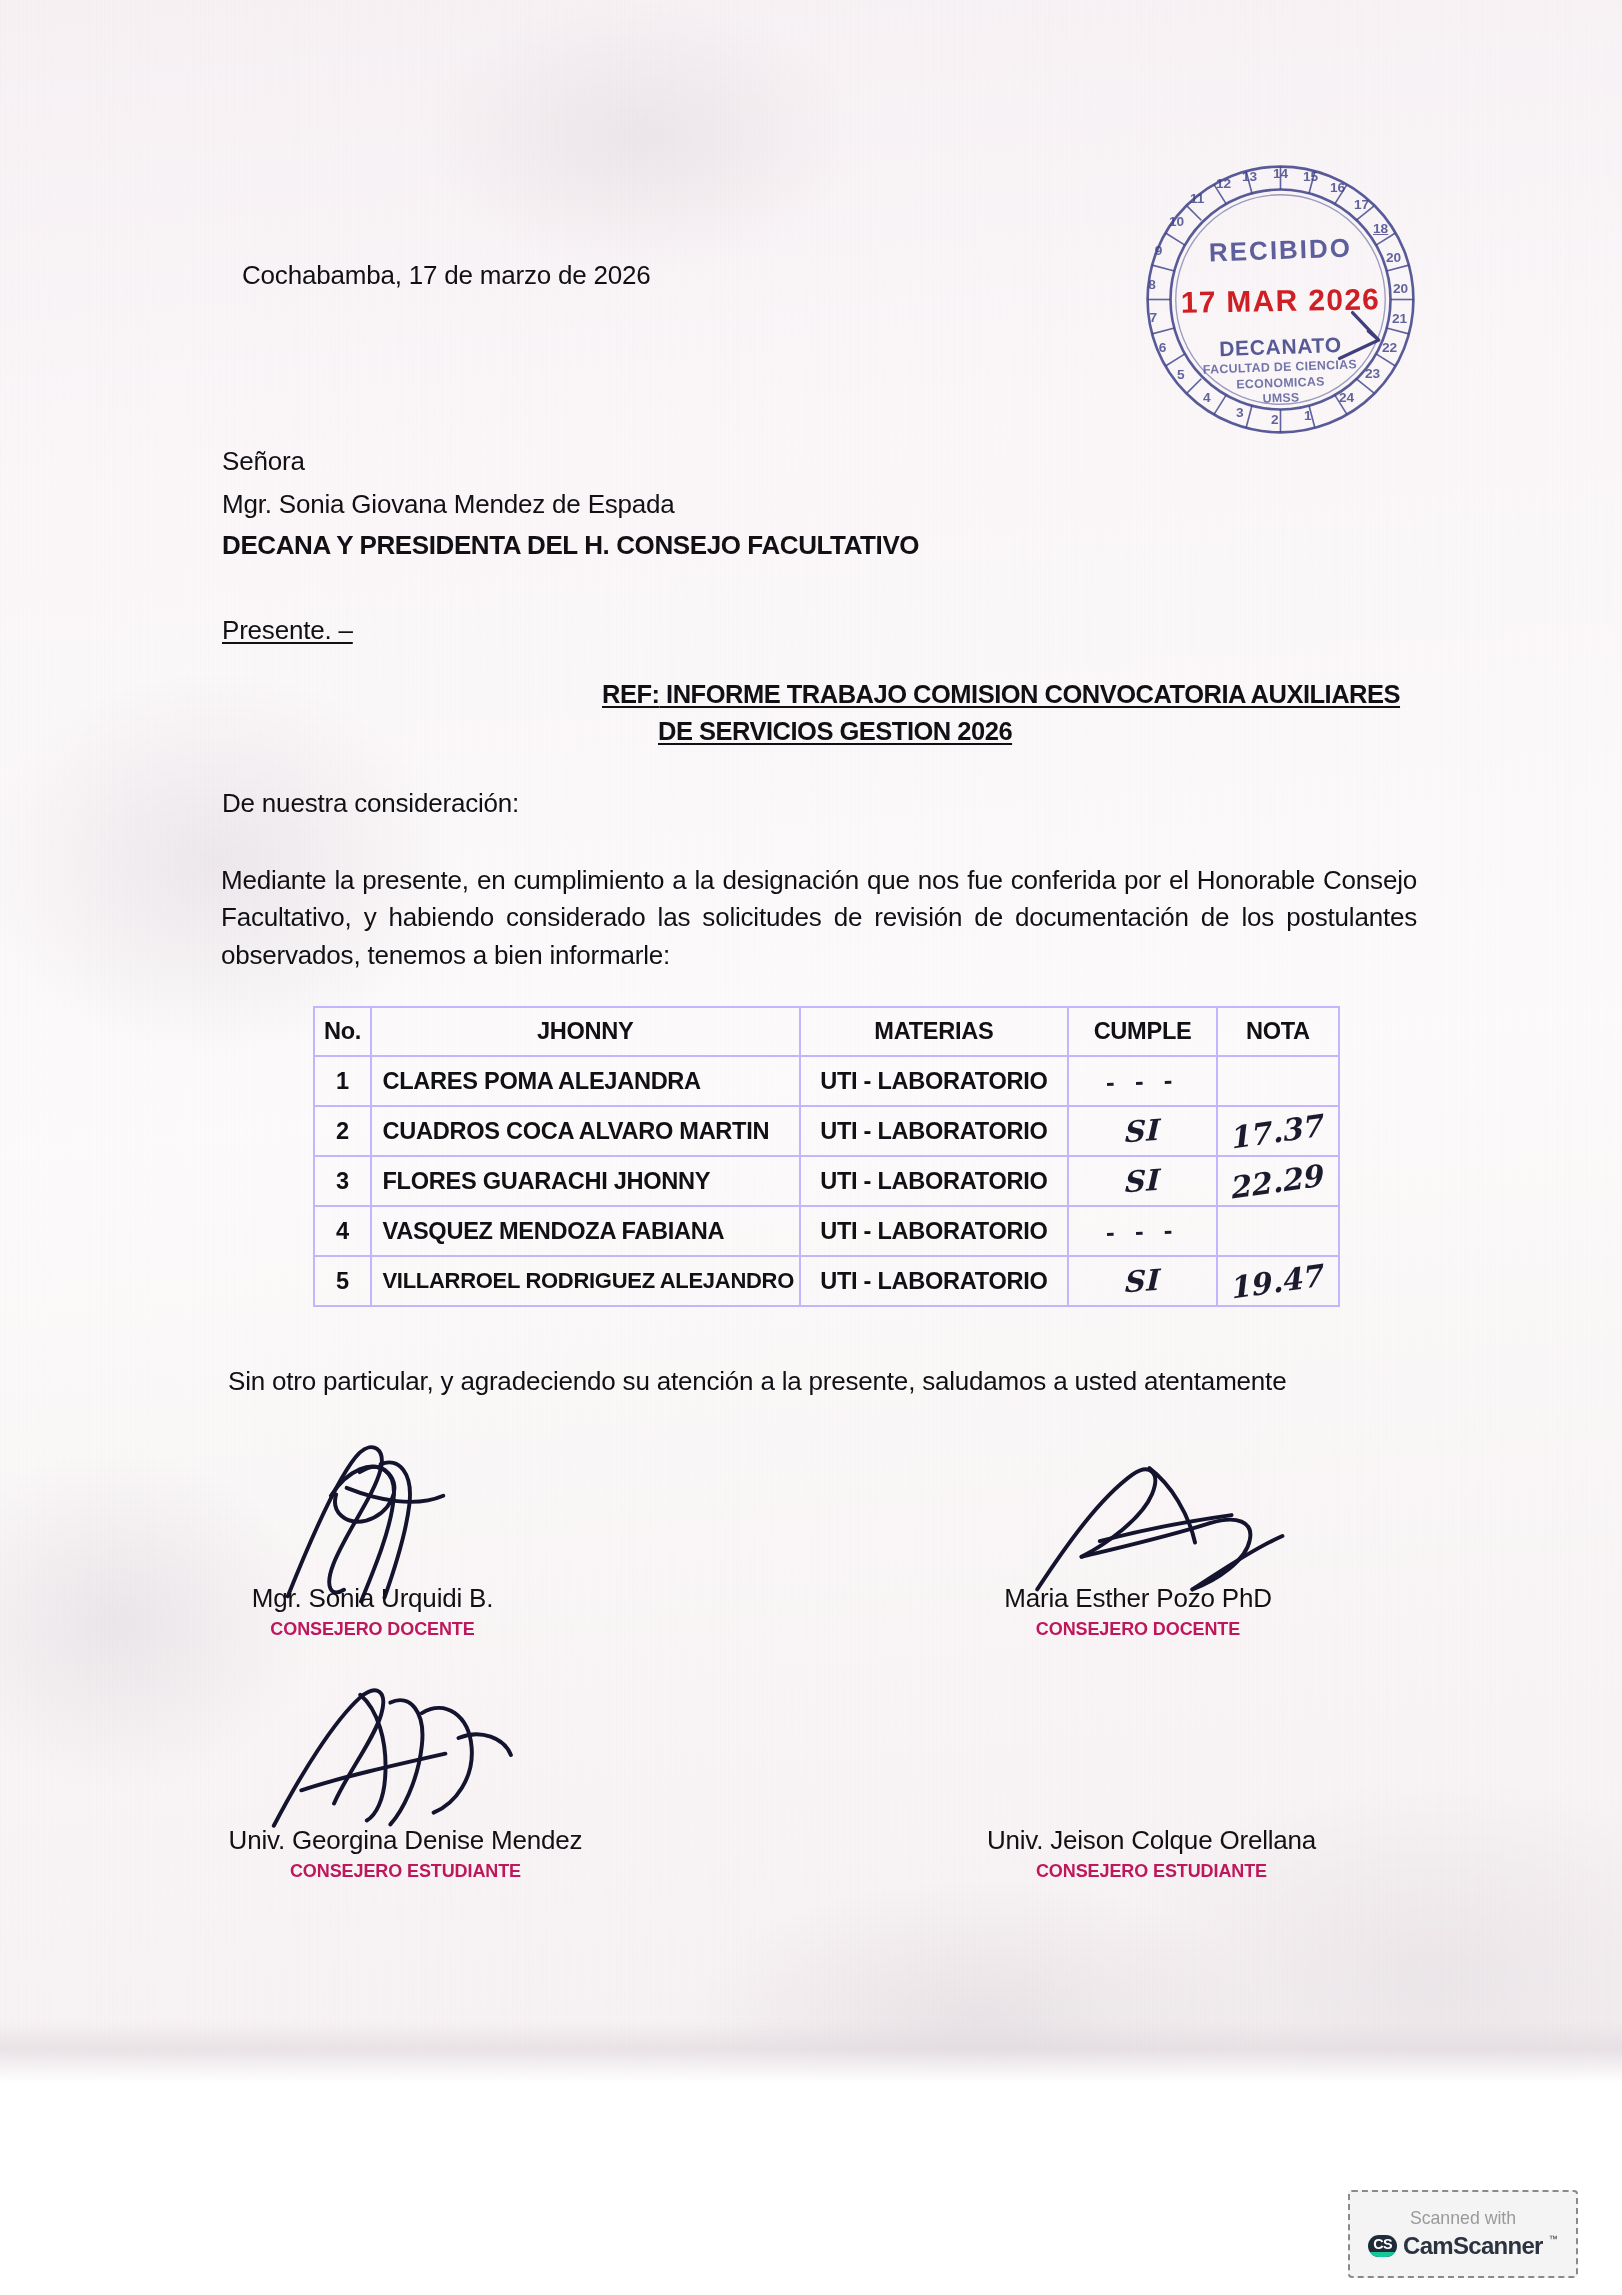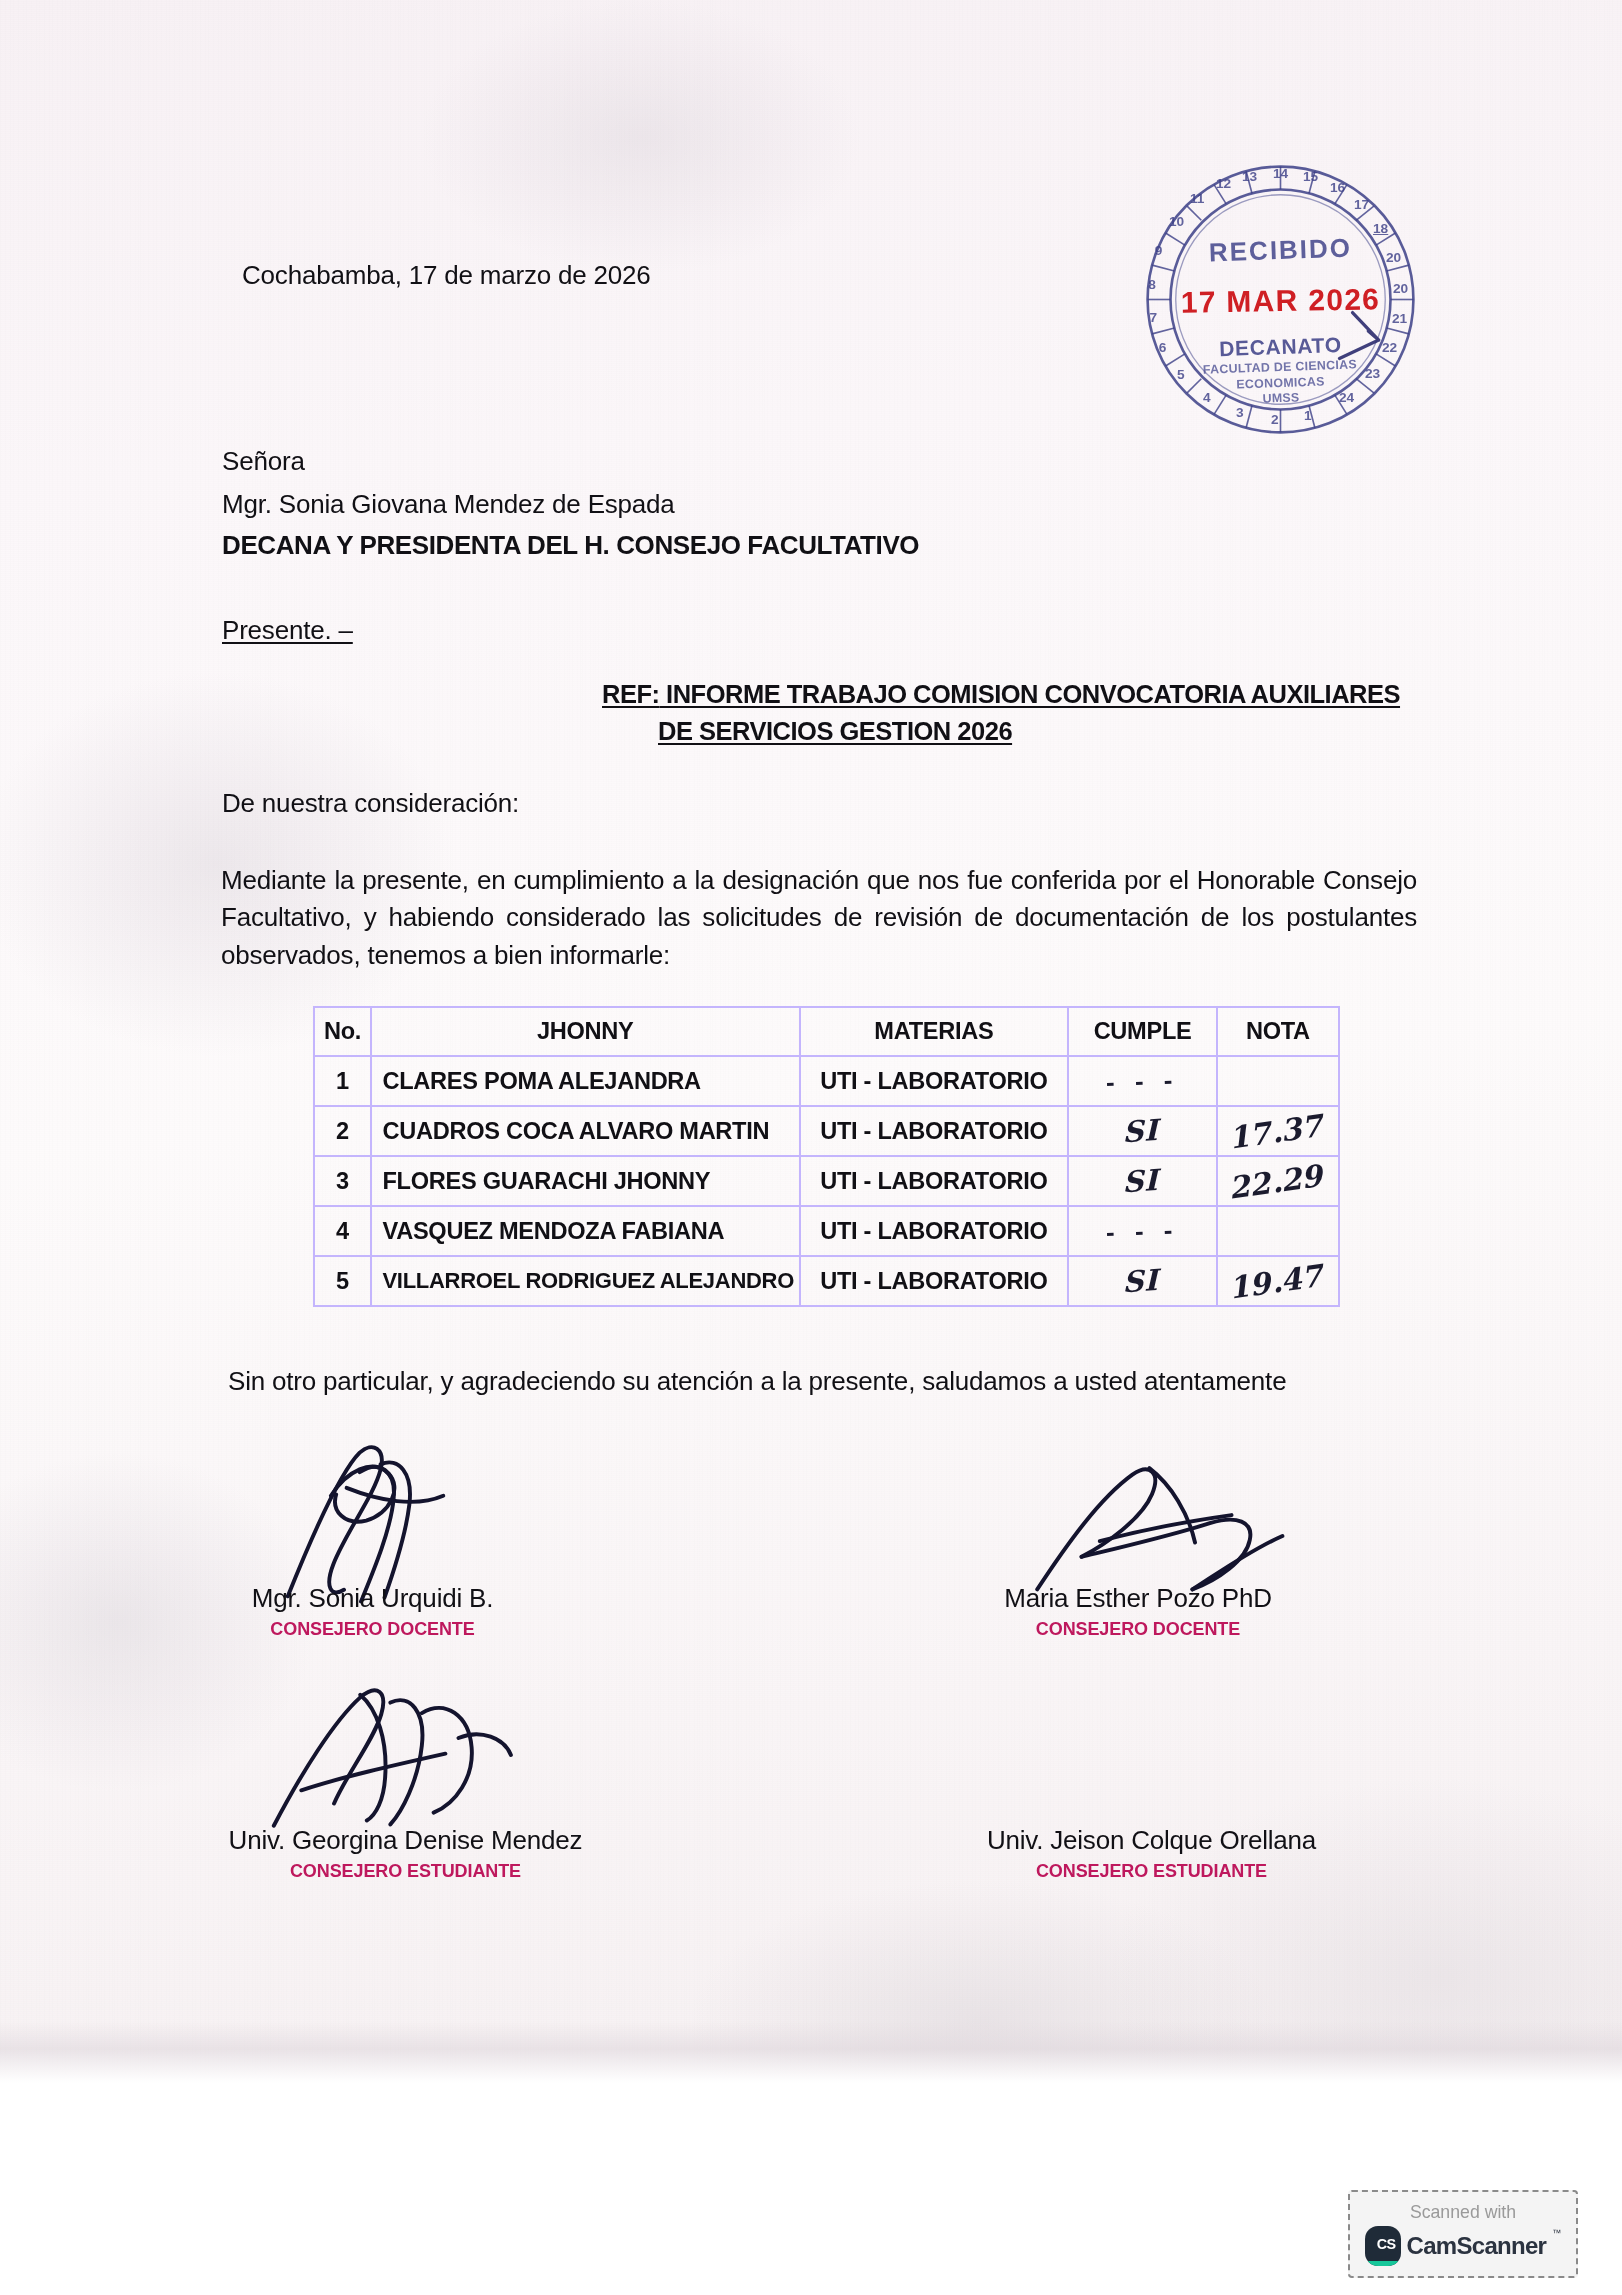--- a/index.html
+++ b/index.html
@@ -281,29 +281,28 @@
     color: #9a9a9a;
     margin-bottom: 2.6px;
   }
   #cs-bottom-row {
     display: flex;
     align-items: center;
     gap: 5.9px;
   }
   #cs-logo {
     width: 29px;
-    height: 40px;
+    height: 22px;
     border-radius: 13px;
     background: #1f2b38;
     position: relative;
     overflow: hidden;
     display: flex;
     align-items: center;
     justify-content: center;
-    padding-left: 7px;
   }
   #cs-logo-text {
     color: #ffffff;
     font-family: "Liberation Sans", sans-serif;
     font-weight: bold;
     font-size: 14.4px;
     letter-spacing: -0.7px;
     margin-top: -3.3px;
   }
   #cs-logo-bar {

